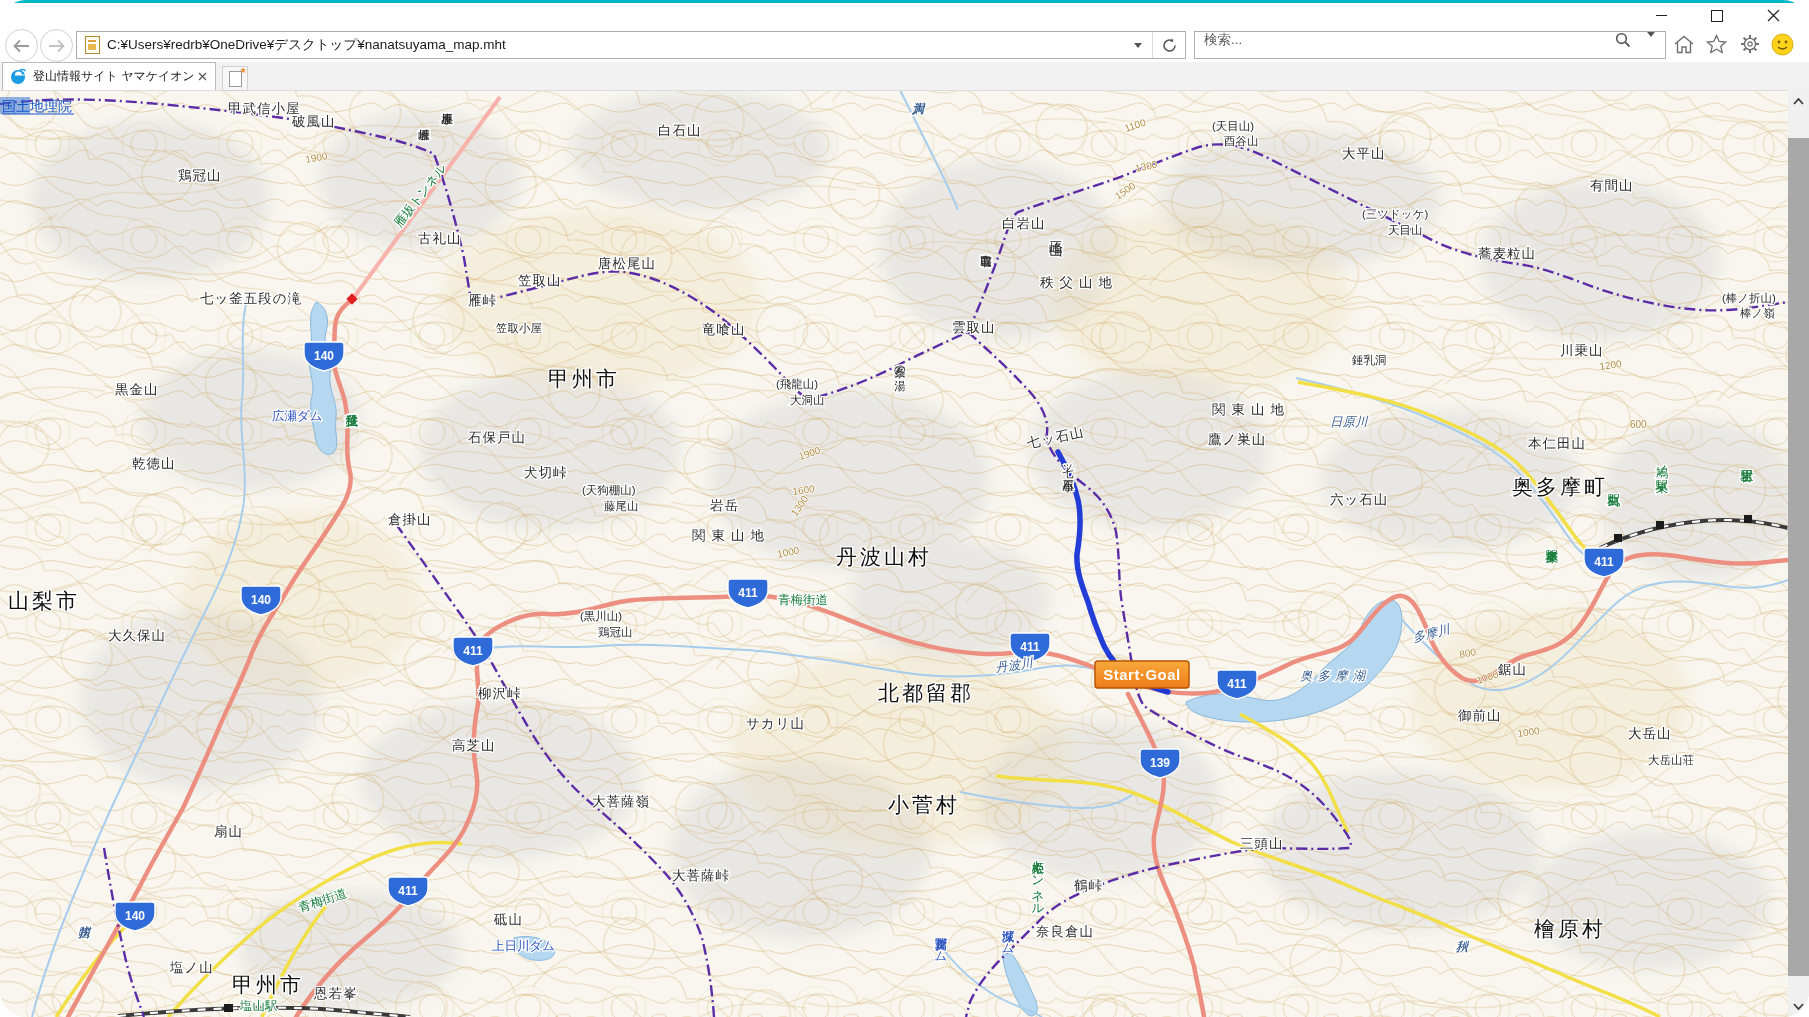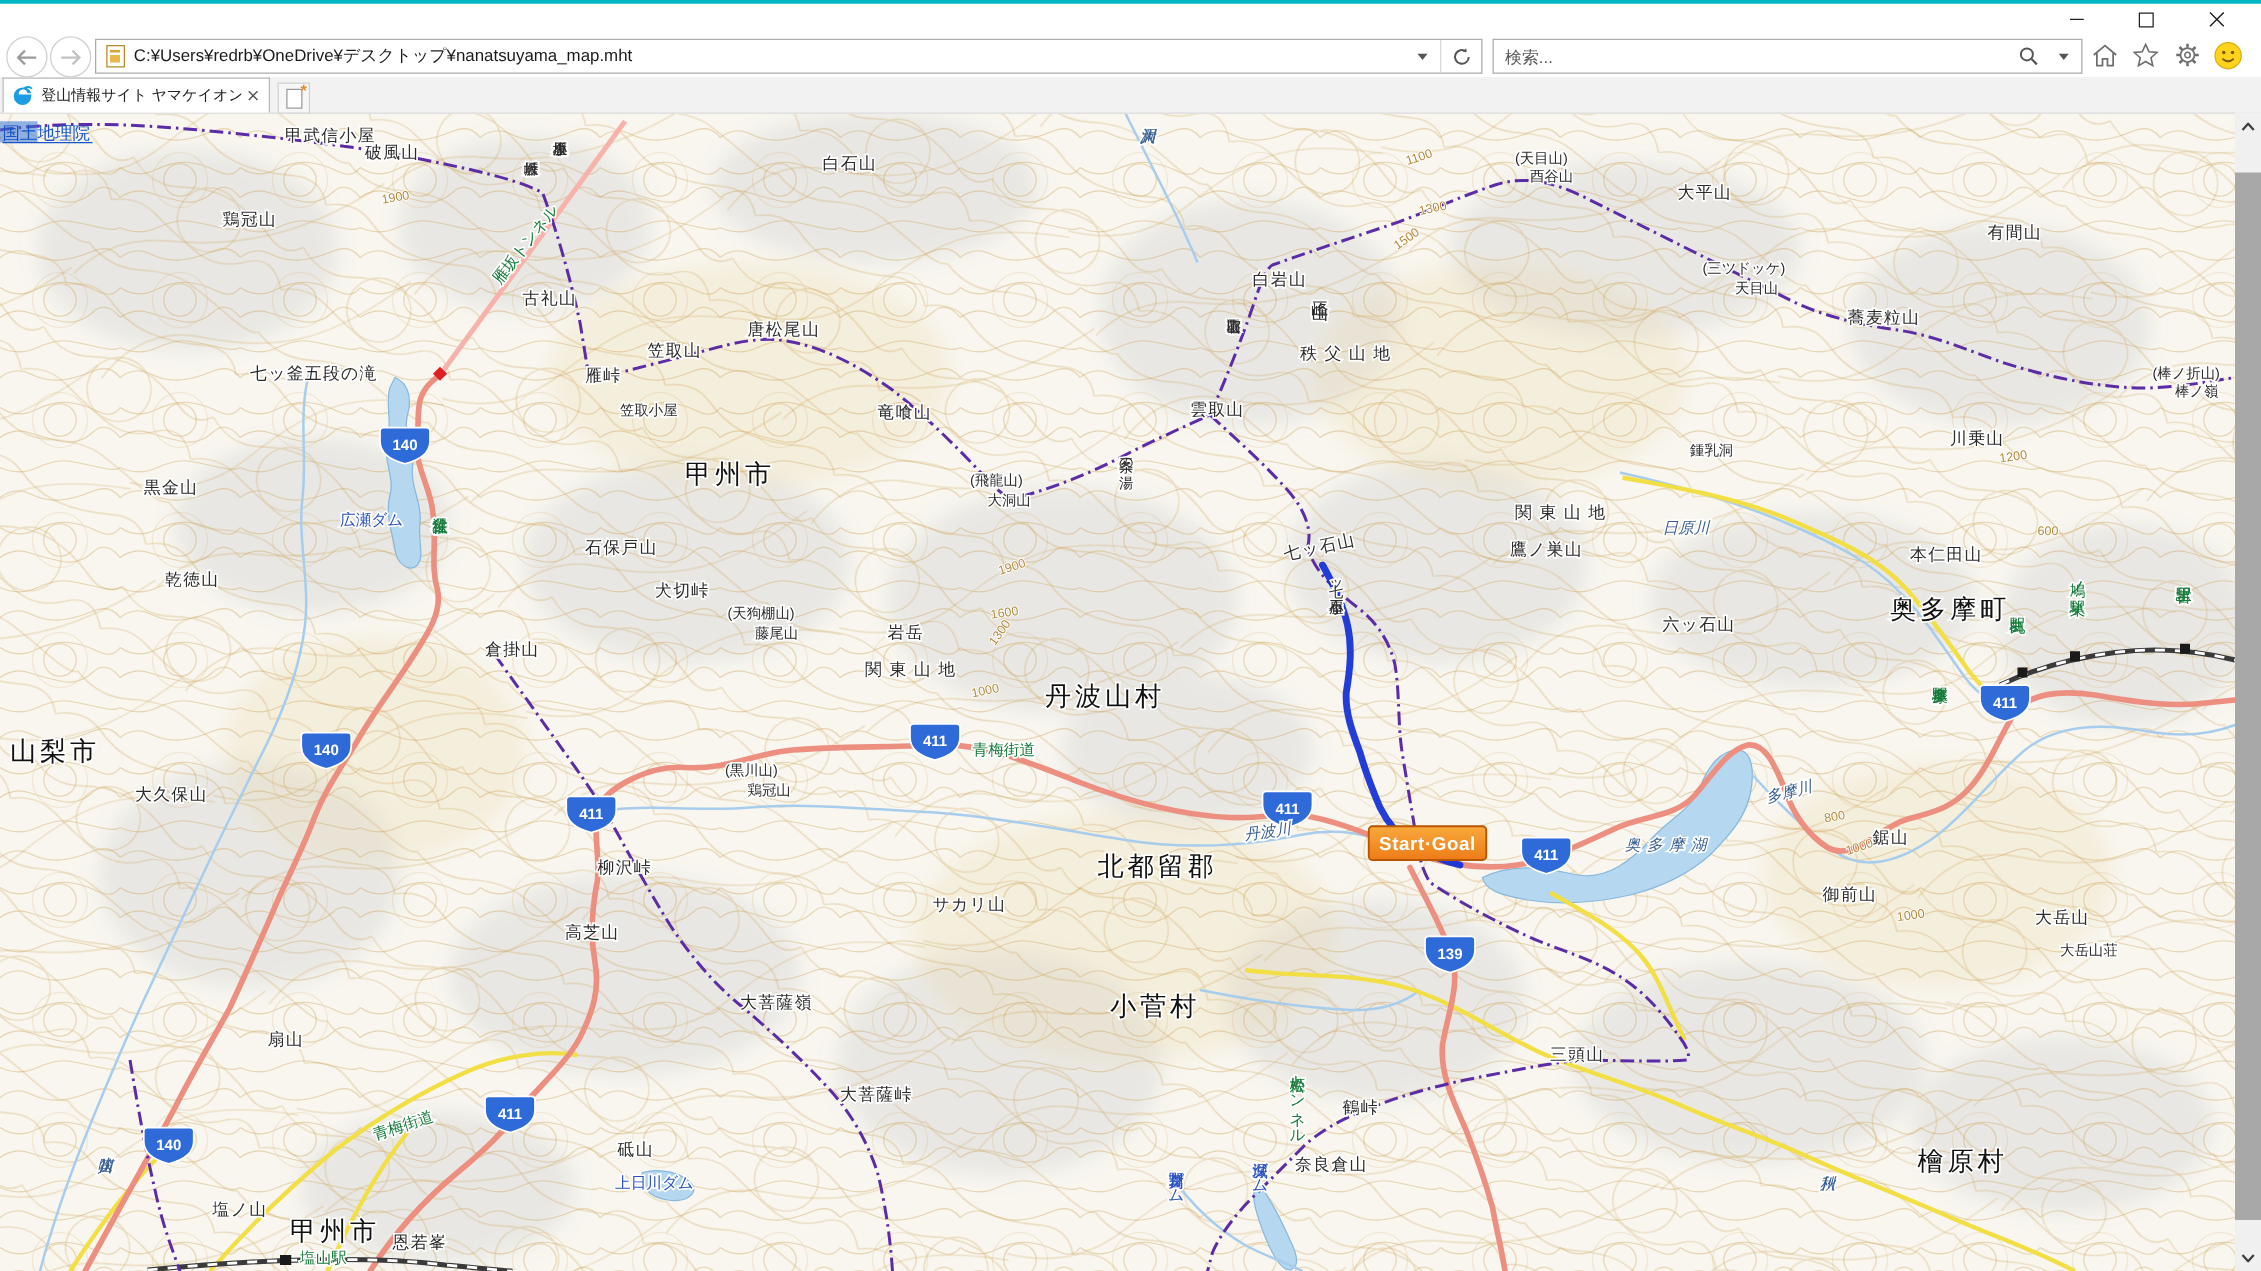--- a/index.html
+++ b/index.html
@@ -1,17 +1,17 @@
 <!DOCTYPE html>
 <html style="--accent: #00b7c3; --shield: #2f6bd8; --road_national: #ec8f80; --road_yellow: #f2df45; --tunnel: #f7b3ab; --boundary: #5b2ca6; --water_fill: #b5d8f0; --water_edge: #8ab8dc; --river: #a8cdec; --track: #1733d6; --contour: #cda052; --marker_light: #f8a93c; --marker_dark: #ee7c18; --marker_border: #b85600; --green_text: #157a3a; --water_text: #2a52be;"><head>
 <meta charset="utf-8">
 <style>
   html,body{margin:0;padding:0;background:#fff;}
   .window{position:relative;width:1809px;height:1017px;overflow:hidden;
-    font-family:"Liberation Sans","DejaVu Sans",sans-serif;}
+    font-family:"Liberation Sans","DejaVu Sans",sans-serif;border-radius:26px;}
   .accent-strip{position:absolute;left:0;top:0;width:100%;height:3px;background:var(--accent);z-index:30;}
   
   .titlebar{position:absolute;left:0;top:3px;width:100%;height:25px;background:#fff;z-index:25;}
   .win-controls{position:absolute;right:8px;top:0;height:25px;display:flex;}
   .win-btn{width:56px;height:25px;display:flex;align-items:center;justify-content:center;cursor:default;}
   .glyph-min{display:block;width:11px;height:1px;background:#222;}
   .glyph-max{display:block;width:10px;height:10px;border:1px solid #222;}
   
   .navbar{position:absolute;left:0;top:28px;width:100%;height:34px;background:#fff;z-index:25;border-bottom:1px solid #e6e6e6;}
   .nav-circle{position:absolute;top:1px;width:31px;height:31px;border:1px solid #cfcfcf;border-radius:50%;
@@ -22,21 +22,21 @@
     display:flex;align-items:center;}
   .doc-icon{position:relative;width:13px;height:16px;background:#fdfdf6;border:1px solid #b5892f;margin:0 7px 0 8px;}
   .doc-icon::before{content:"";position:absolute;left:2px;top:3px;width:8px;height:2px;background:#d8a13a;}
   .doc-icon::after{content:"";position:absolute;left:2px;top:7px;width:8px;height:6px;background:#e8b84f;}
   .url-input{flex:1;border:none;outline:none;font-size:13.5px;color:#1a1a1a;background:transparent;
     font-family:"Liberation Sans","DejaVu Sans",sans-serif;padding:0;}
   .caret-down{width:0;height:0;border-left:4px solid transparent;border-right:4px solid transparent;border-top:5px solid #555;margin:0 10px;}
   .ab-divider{width:1px;height:26px;background:#d9d9d9;}
   .refresh-wrap{width:32px;display:flex;align-items:center;justify-content:center;}
   .searchbar{position:absolute;left:1194px;top:3px;width:470px;height:26px;border:1px solid #acacac;background:#fff;
-    display:flex;align-items:center;}
+    display:flex;align-items:flex-start;}
   .search-input{flex:1;border:none;outline:none;font-size:13.5px;color:#333;padding:0 0 0 9px;background:transparent;
     font-family:"Liberation Sans","DejaVu Sans",sans-serif;}
   .search-input::placeholder{color:#595959;opacity:1;}
   .nav-icons{position:absolute;left:1670px;top:3px;height:26px;display:flex;align-items:center;gap:6px;}
   .nav-ico{width:27px;height:26px;display:flex;align-items:center;justify-content:center;}
   
   .tabbar{position:absolute;left:0;top:62px;width:100%;height:28px;background:#f2f2f2;z-index:25;border-bottom:1px solid #dcdcdc;}
   .tab{position:absolute;left:2px;top:0;width:214px;height:28px;background:#fff;border:1px solid #b9b9b9;border-bottom:none;
     box-sizing:border-box;display:flex;align-items:center;}
   .tab-title{flex:1;font-size:12px;color:#222;white-space:nowrap;overflow:hidden;margin-left:6px;}

